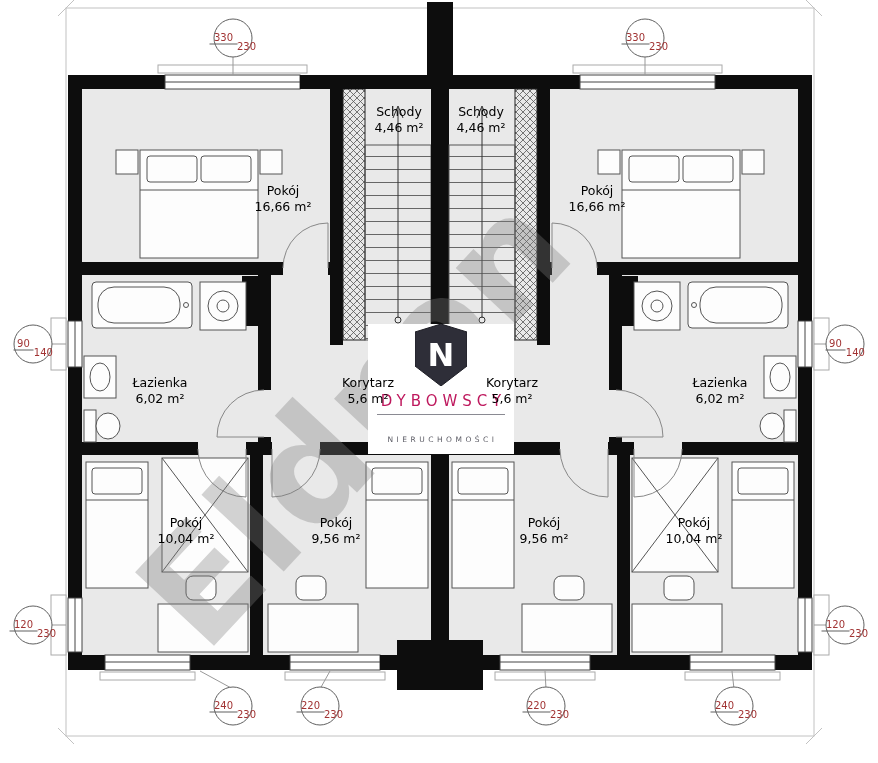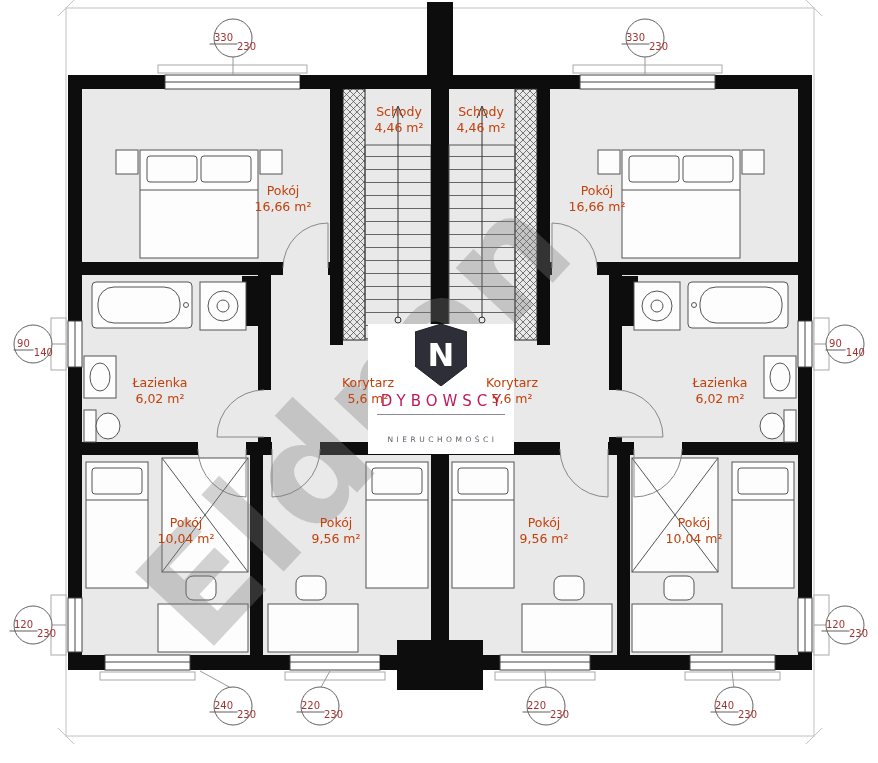--- a/index.html
+++ b/index.html
@@ -2,21 +2,21 @@
 <html><head>
 <meta charset="utf-8">
 <style>
   html,body{margin:0;padding:0;background:#fff;}
   .stage{position:relative;width:878px;height:763px;background:#fff;overflow:hidden;
          font-family:"DejaVu Sans","Liberation Sans",sans-serif;}
   .stage svg.plan{position:absolute;left:0;top:0;}
 
   
   .room-label{position:absolute;transform:translate(-50%,-50%);text-align:center;
-              color:#c2410c;font-size:12.5px;line-height:1.3;white-space:nowrap;}
+              color:#000000;font-size:12.5px;line-height:1.3;white-space:nowrap;}
   .room-label span{display:block;}
 
   
   .dim{position:absolute;width:37px;height:37px;border:1px solid #606060;border-radius:50%;
        background:#fff;transform:translate(-50%,-50%);display:flex;flex-direction:row;
        align-items:center;justify-content:center;color:#a13333;font-size:10px;line-height:1.1;}
   .dim .dw{border-bottom:1px solid #606060;padding:0 4px 1px;}
   .dim .dh{padding-top:16px;}
 
   

